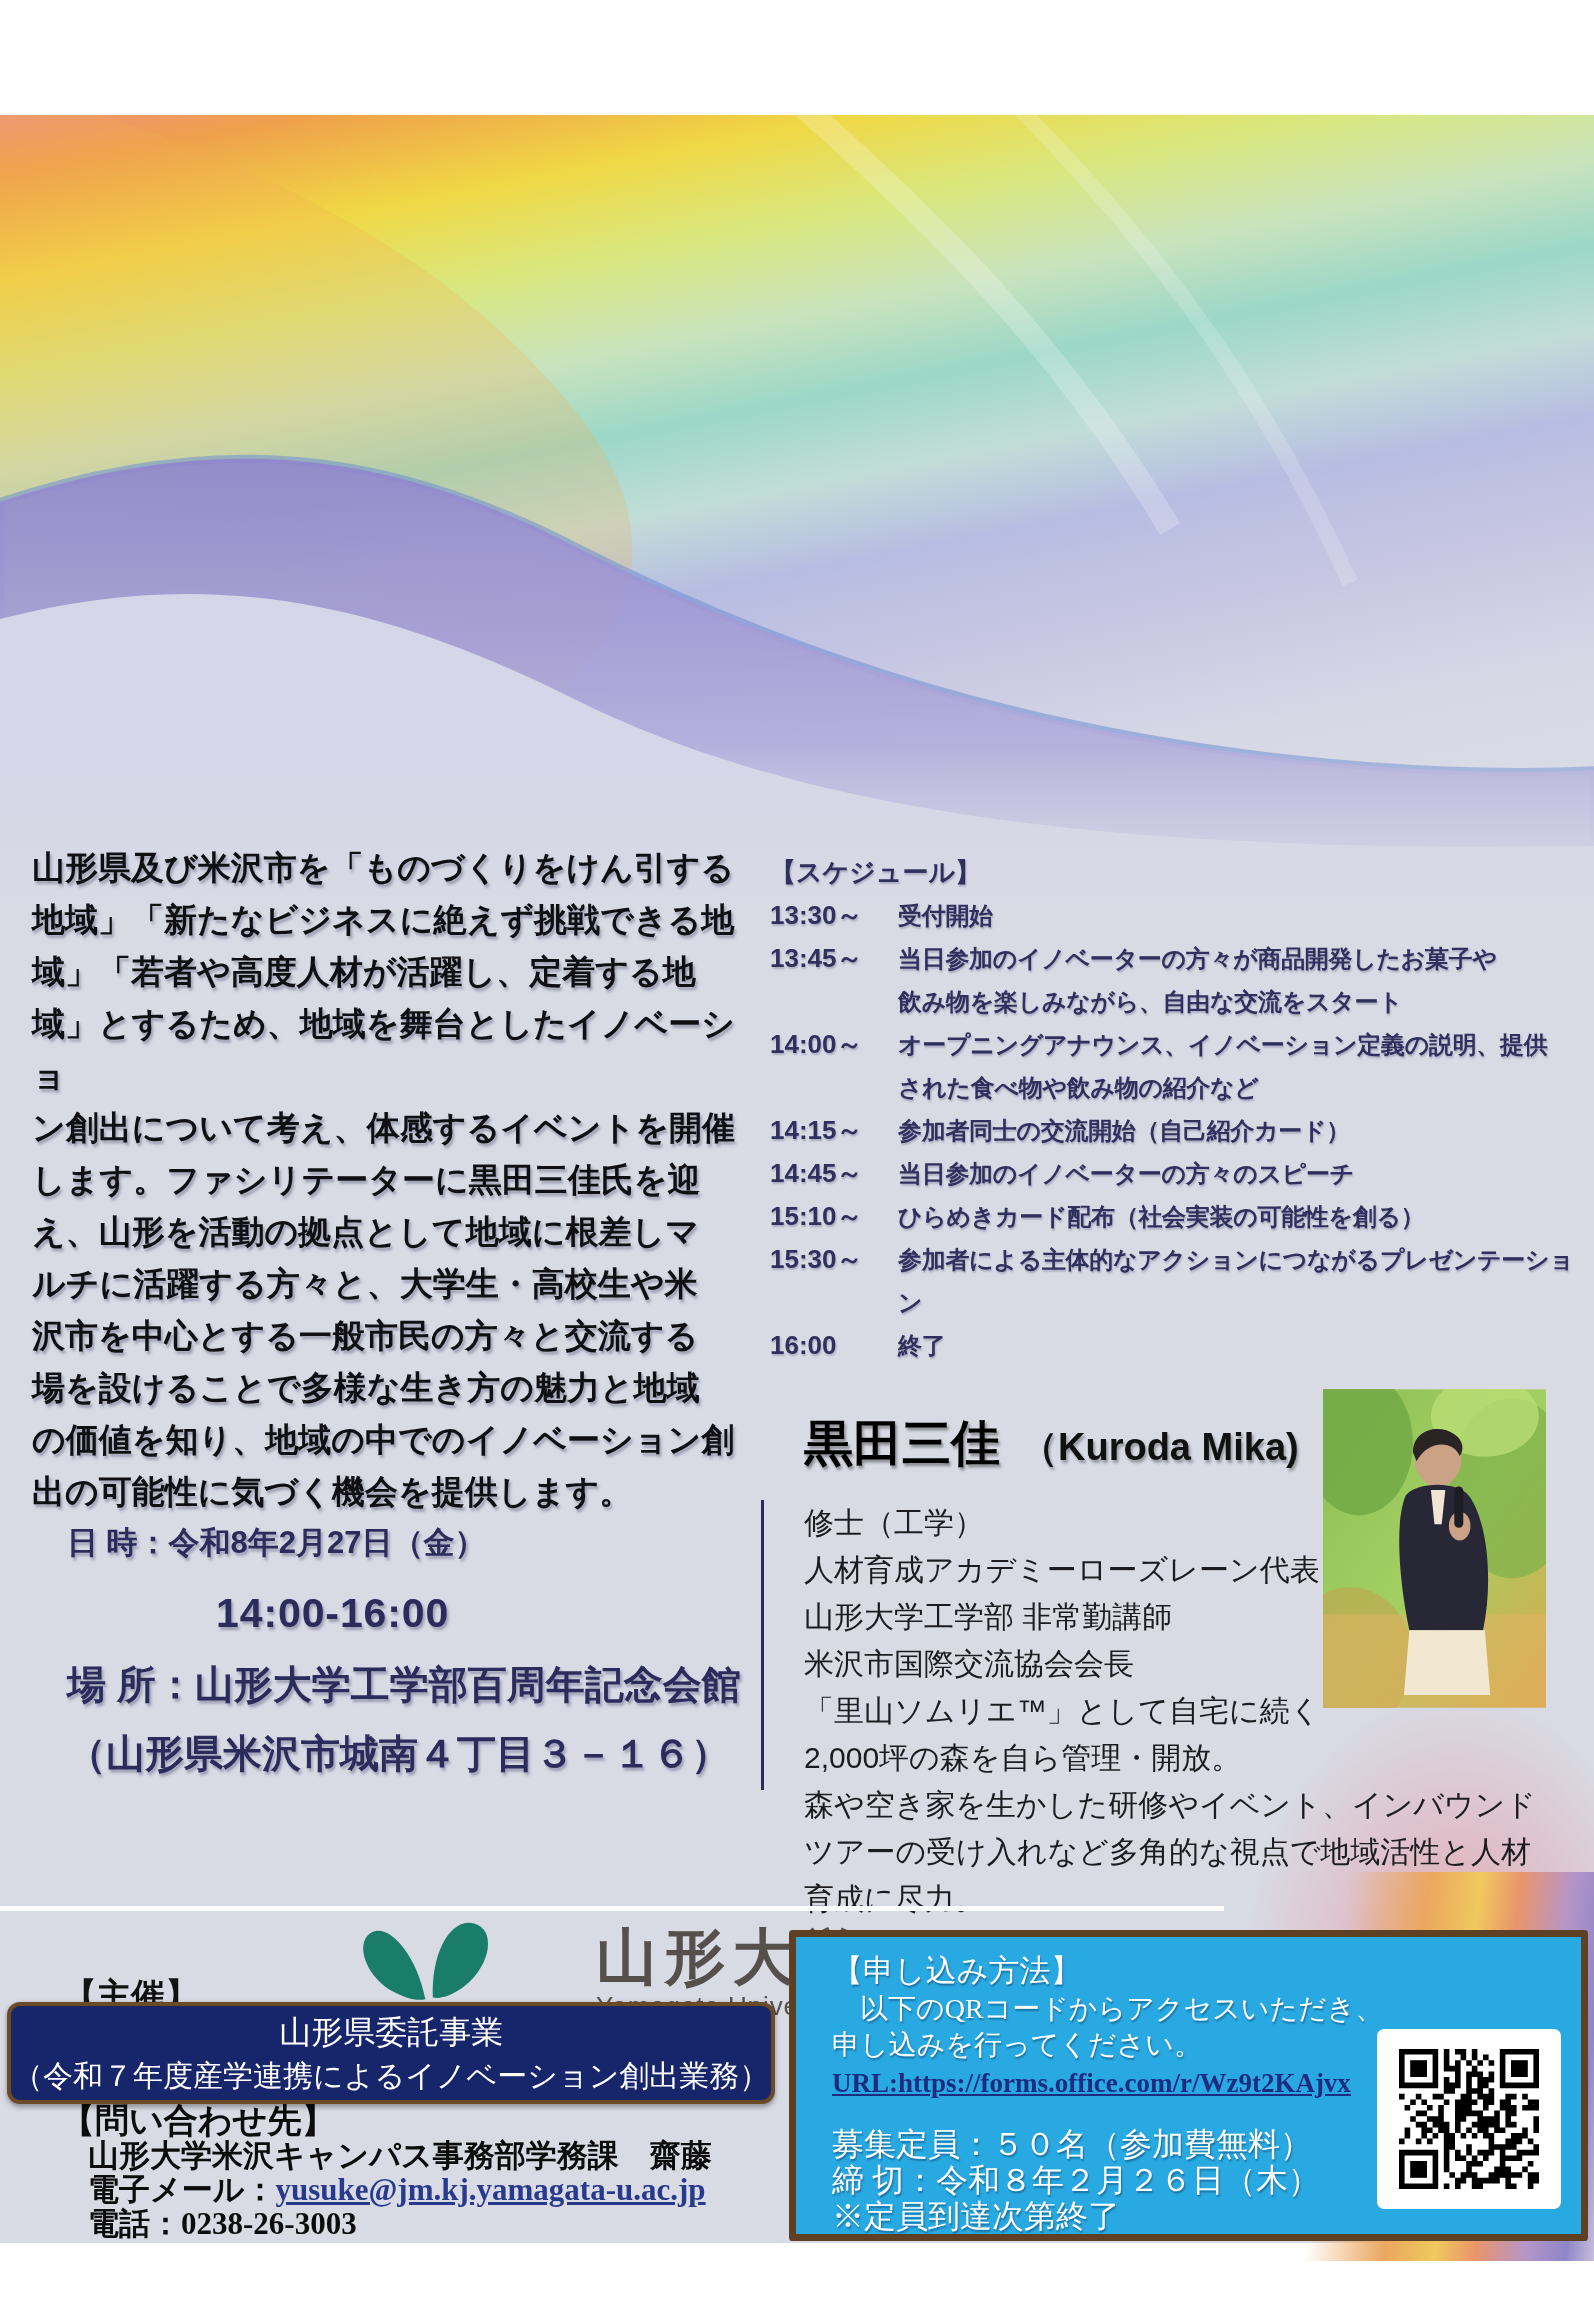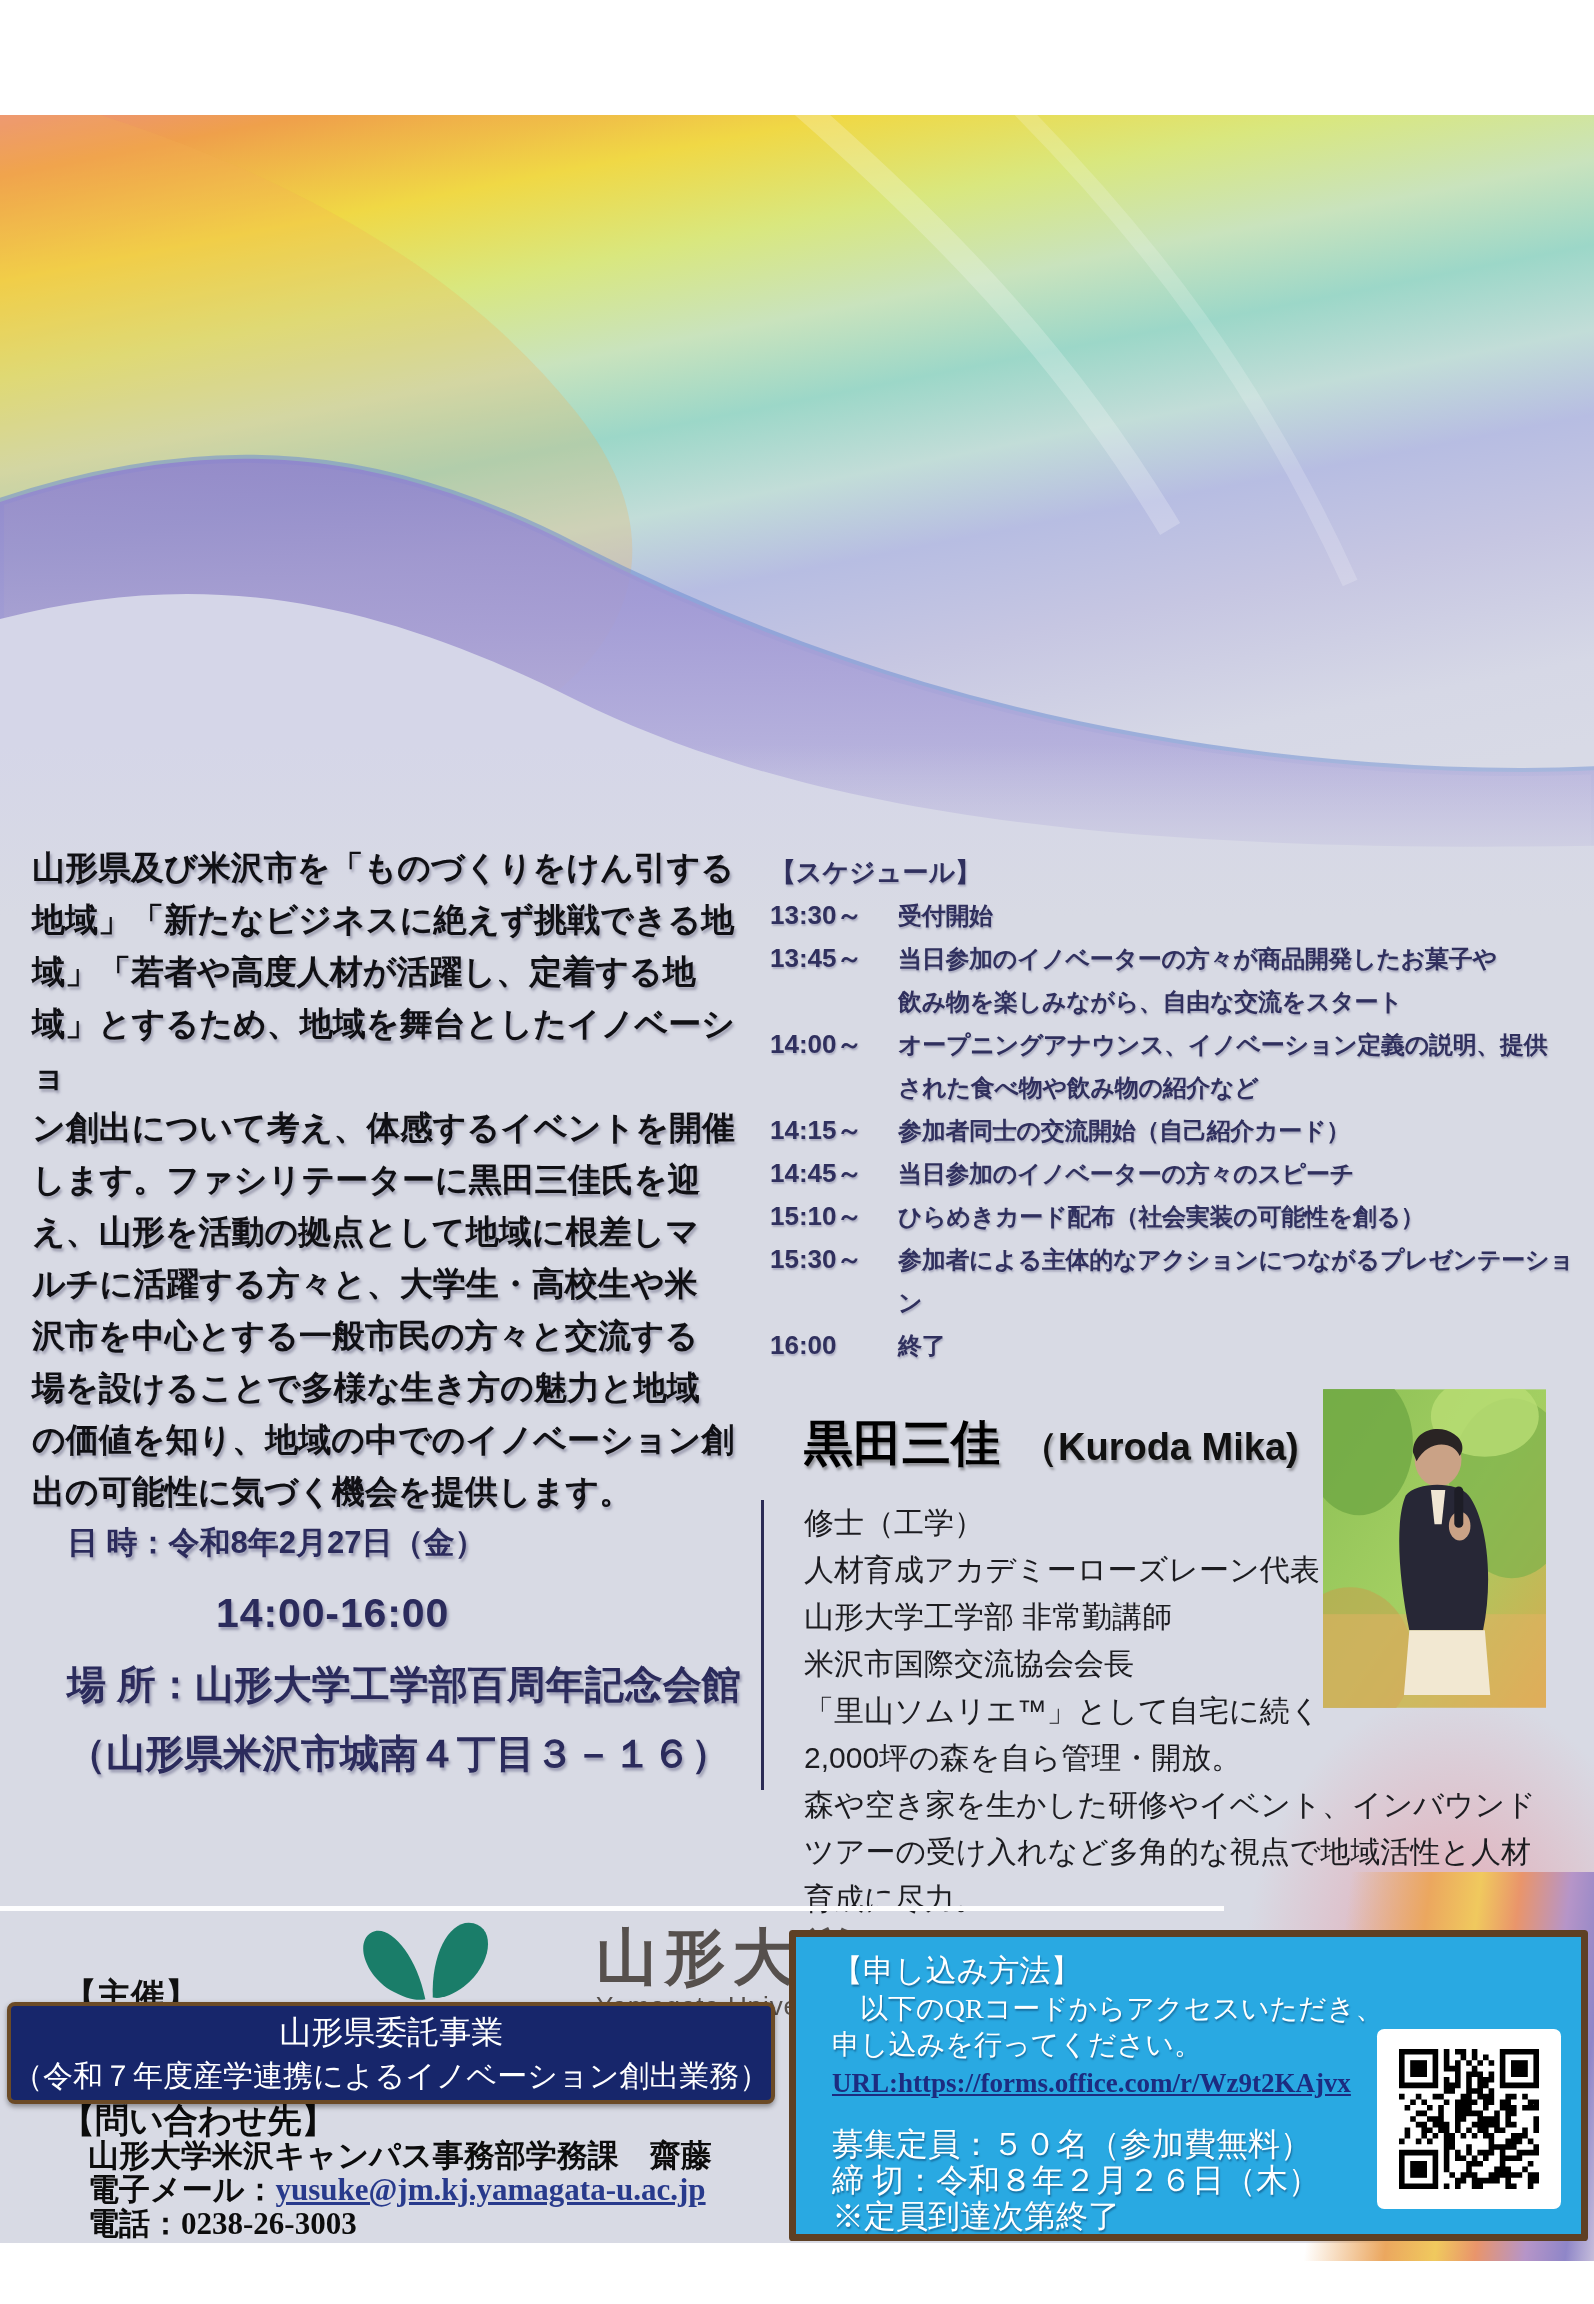--- a/index.html
+++ b/index.html
@@ -52,21 +52,21 @@
   .h-divider{position:absolute;left:0;top:1906px;width:1224px;height:5.4px;background:#fdfdfe;z-index:2;}
 
   
   .organizer-label{position:absolute;left:63px;top:1937px;font-family:"Liberation Serif",serif;
         font-size:34px;font-weight:bold;color:#111;z-index:2;margin-top:36px;}
   .logo-mark{position:absolute;left:358px;top:1914px;width:144px;height:153px;z-index:2;}
   .logo-text{position:absolute;left:596px;top:1924px;z-index:2;color:#56504d;}
   .logo-text-ja{font-size:61px;font-weight:600;letter-spacing:7.2px;line-height:67px;}
   .logo-text-en{font-size:26px;letter-spacing:0.9px;line-height:31px;}
   .banner{position:absolute;left:7.2px;top:2002px;width:760px;height:94px;z-index:3;
-        background:#17266b;border:4.5px solid #6b4a26;border-radius:8px;
+        background:#17266b;border:4.5px solid #6b4a26;border-radius:13px;
         color:#fff;font-family:"Liberation Serif",serif;text-align:center;
         box-shadow:0 2.7px 5.4px rgba(0,0,0,0.35);}
   .banner-line1{font-size:32px;line-height:45px;margin-top:3.6px;}
   .banner-line2{font-size:30px;line-height:41px;}
   .contact{position:absolute;left:61px;top:2103px;width:666px;z-index:2;
         font-family:"Liberation Serif",serif;color:#0c0c0c;font-weight:bold;}
   .contact-heading{font-size:34px;line-height:36px;}
   .contact-line{font-size:31px;line-height:34px;margin-left:27px;}
   .contact-email-link{color:#283a8c;text-decoration:underline;}
 

